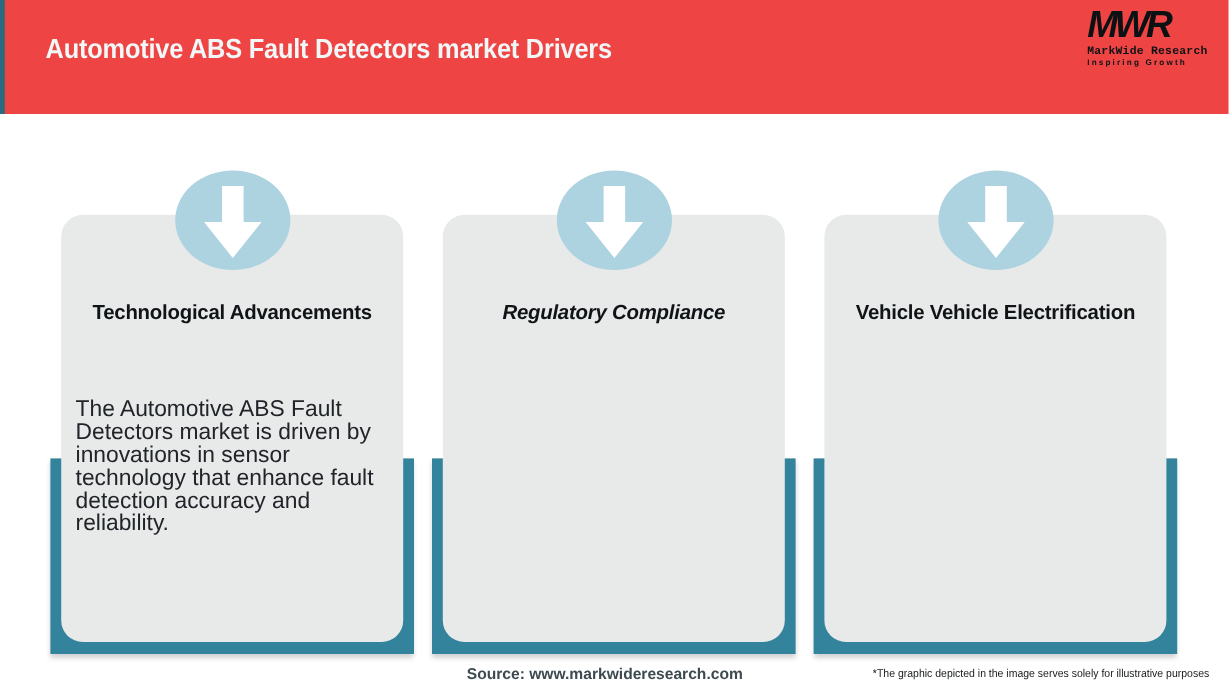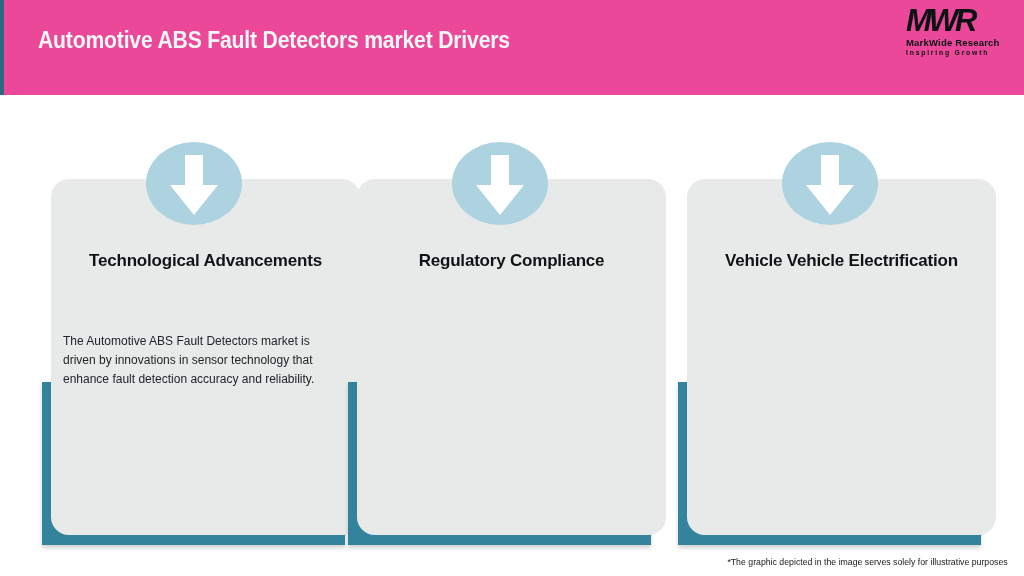--- a/index.html
+++ b/index.html
@@ -2,56 +2,56 @@
 <html><head>
 <meta charset="utf-8">
 <style>
   html,body{margin:0;padding:0;background:#ffffff;}
   .canvas{
     position:relative;width:1024px;height:576px;overflow:hidden;background:#ffffff;
     font-family:"Liberation Sans", sans-serif;
   }
 
   
-  .header{position:absolute;left:0;top:0;width:1024px;height:95px;background:#ec4899;}
+  .header{position:absolute;left:0;top:0;width:1024px;height:95px;background:#ef4444;}
   .header-edge{position:absolute;left:0;top:0;width:4px;height:95px;background:#2B6B7E;}
   .header-title{
     position:absolute;left:38px;top:28px;font-size:23px;line-height:24px;font-weight:bold;
     color:#F1F7F7;letter-spacing:-0.2px;white-space:nowrap;
     transform:scaleX(0.92);transform-origin:left center;
   }
 
   
   .logo{position:absolute;top:5px;right:14px;width:104px;color:#0C1214;}
   .logo-mwr{
     font-size:31px;line-height:31px;font-weight:bold;font-style:italic;
     letter-spacing:-3px;transform:scaleY(1.02);white-space:nowrap;
   }
-  .logo-name{font-size:9.5px;font-weight:bold;letter-spacing:0.2px;margin-top:1px;white-space:nowrap;}
+  .logo-name{font-size:9.5px;font-weight:bold;letter-spacing:0.2px;margin-top:1px;white-space:nowrap;font-family:Liberation Mono, monospace;}
   .logo-tagline{font-size:6.8px;font-weight:bold;letter-spacing:1.8px;margin-top:1px;white-space:nowrap;}
 
   
   .group{position:absolute;top:139px;width:303px;height:409px;}
-  .g1{left:42px;} .g2{left:348px;} .g3{left:678px;}
+  .g1{left:42px;} .g2{left:360px;font-style:italic;} .g3{left:678px;}
 
   .backing{
     position:absolute;left:0;top:243px;width:303px;height:163px;background:#32839B;
     box-shadow:0 3px 4px rgba(0,0,0,0.18);
   }
   .card{
     position:absolute;left:9px;top:40px;width:285px;height:356px;
-    background:#E8EAEA;border-radius:18px;padding-left:24px;
+    background:#E8EAEA;border-radius:18px;
   }
   .card-title{
     position:absolute;left:0;top:72px;width:100%;text-align:center;
     font-size:17px;font-weight:bold;letter-spacing:-0.2px;color:#101416;
   }
   .card-body{
     position:absolute;left:12px;top:153px;width:262px;
-    font-size:12px;line-height:19px;color:#212529;
+    font-size:19px;line-height:19px;color:#212529;
   }
 
   .badge{
     position:absolute;left:50%;top:3px;width:96px;height:83px;margin-left:-48px;
     background:#ADD3E1;border-radius:50%;
     display:flex;align-items:center;justify-content:center;
   }
   .badge svg{display:block;margin-top:2px;}
 
   
@@ -109,15 +109,16 @@
     <div class="card">
       <div class="card-title">Vehicle Vehicle Electrification</div>
     </div>
     <div class="badge">
       <svg width="48" height="60" viewBox="0 0 48 60">
         <path d="M15 0 h18 v30 h15 L24 60 L0 30 h15 Z" fill="#ffffff"></path>
       </svg>
     </div>
   </div>
 
+  <div class="source">Source: www.markwideresearch.com</div>
   <div class="disclaimer">*The graphic depicted in the image serves solely for illustrative purposes</div>
 
 </div>
 
 </body></html>

